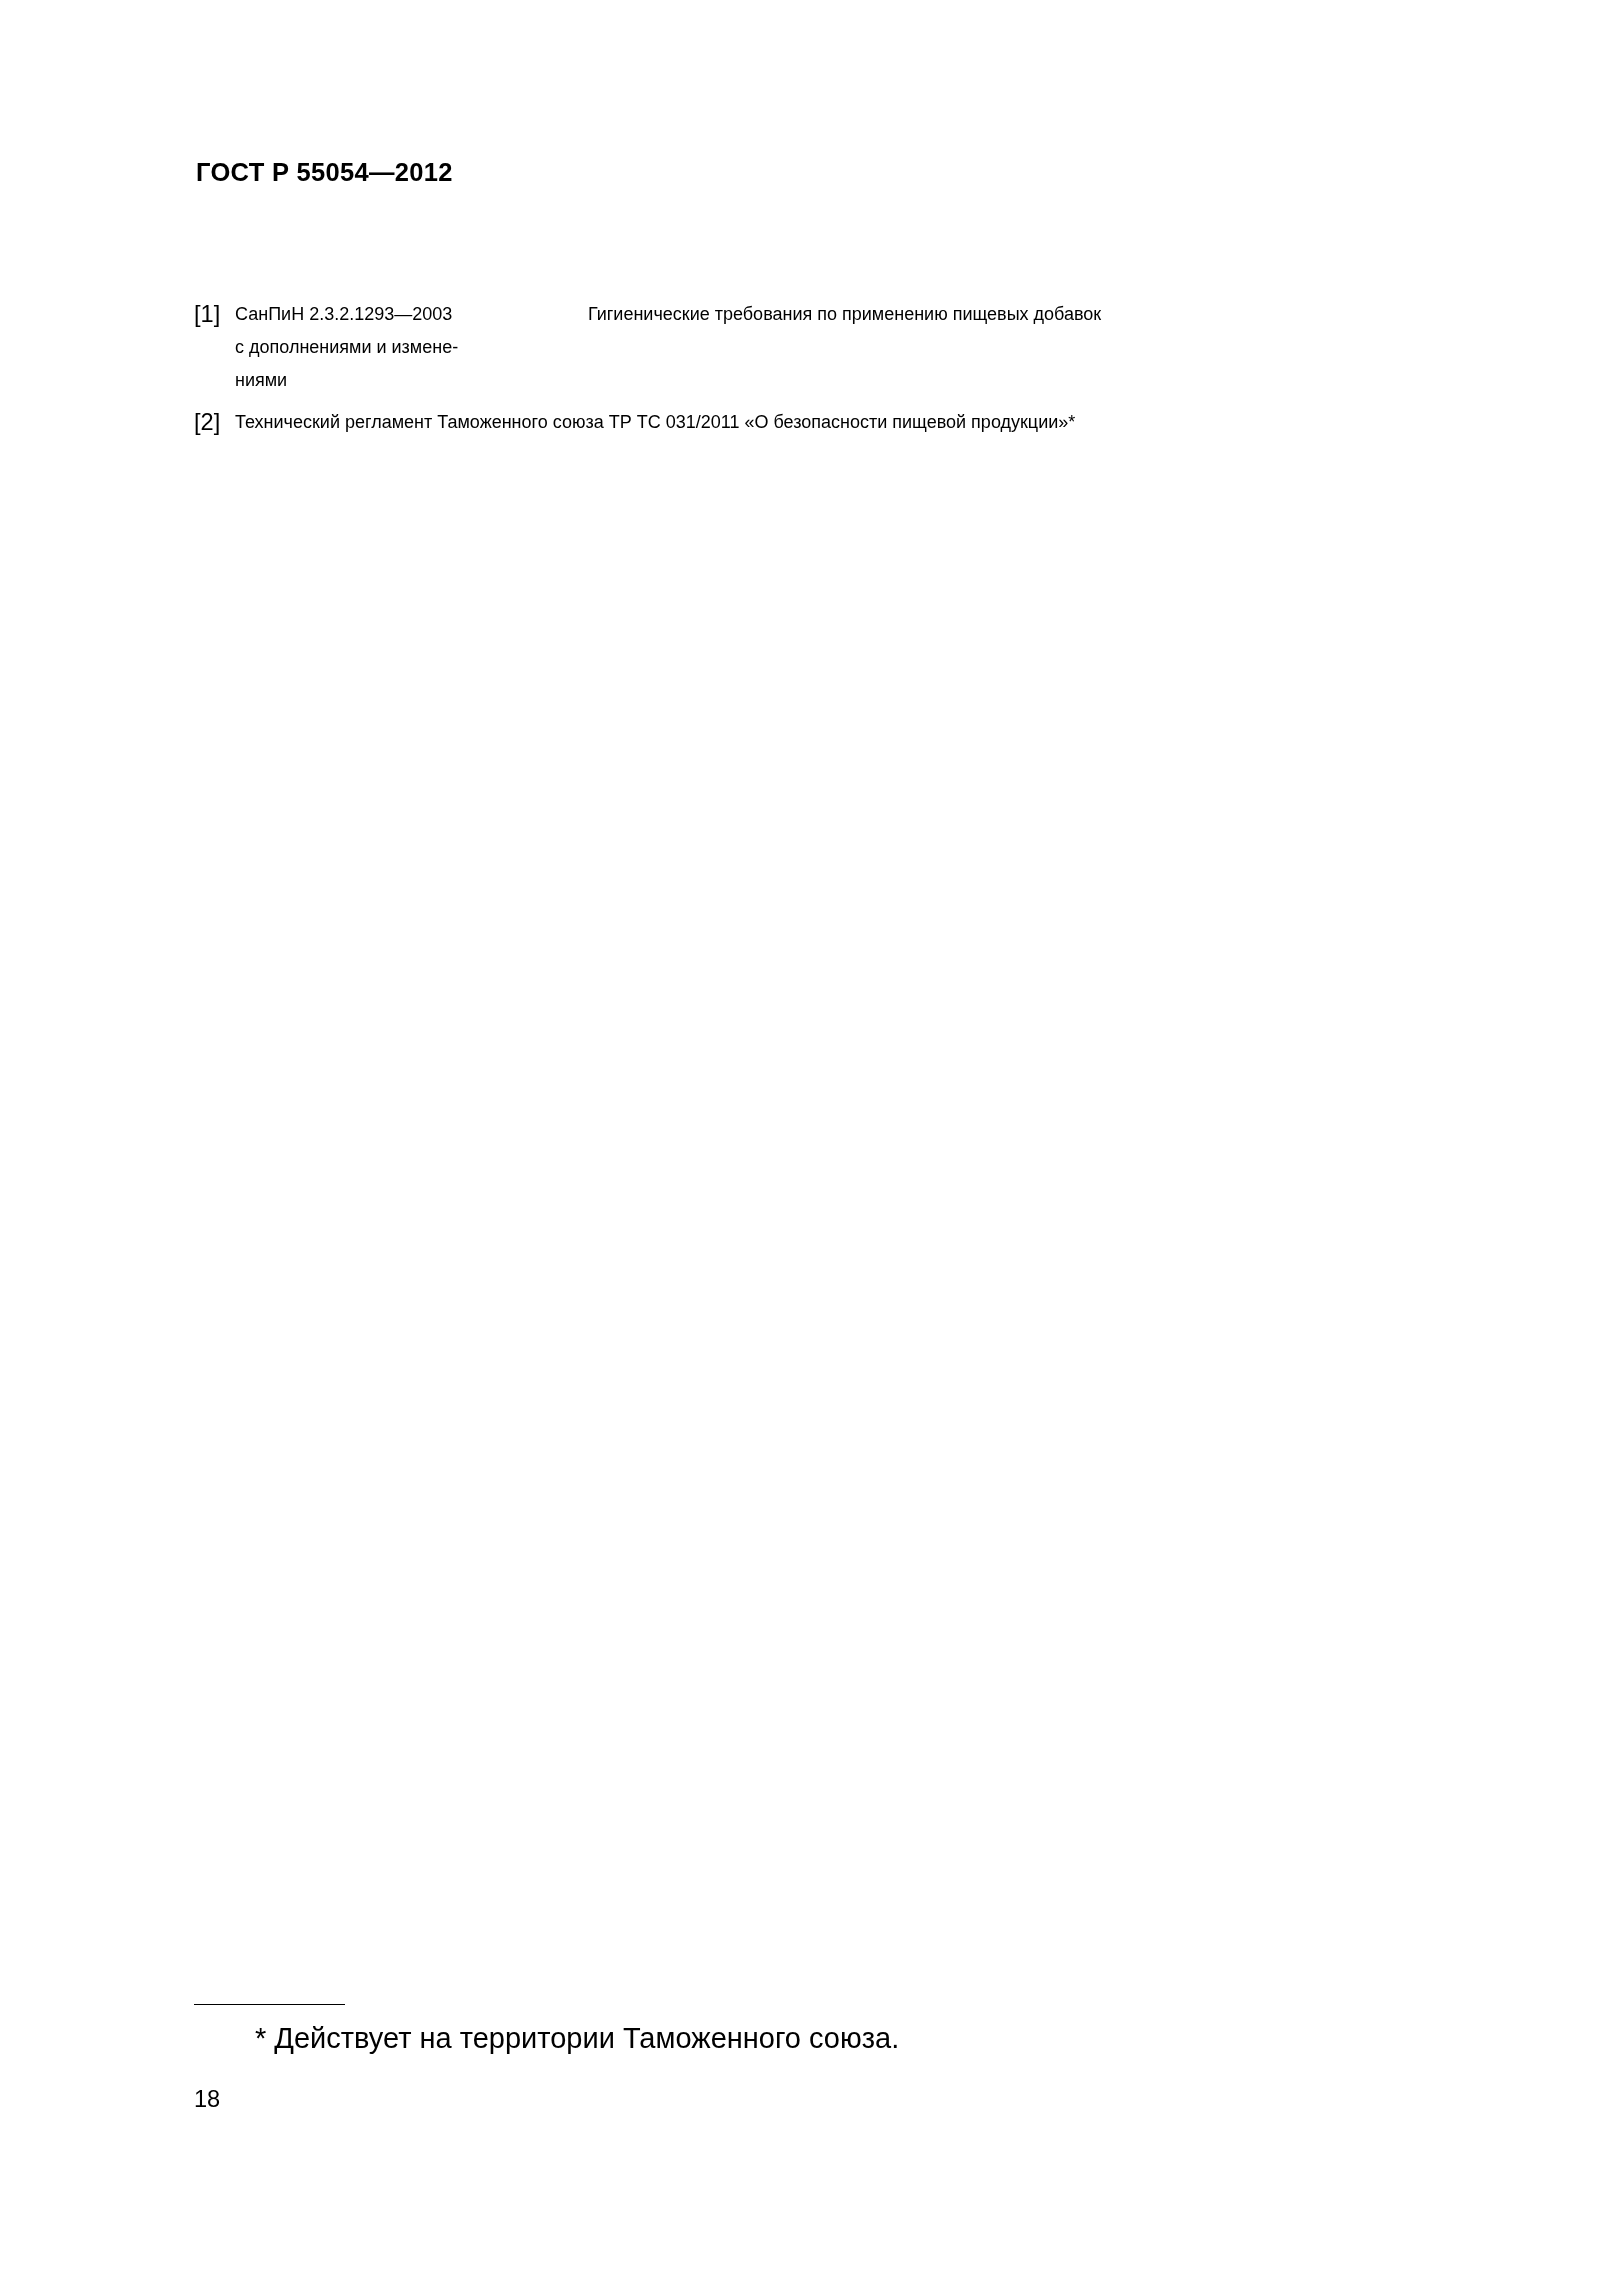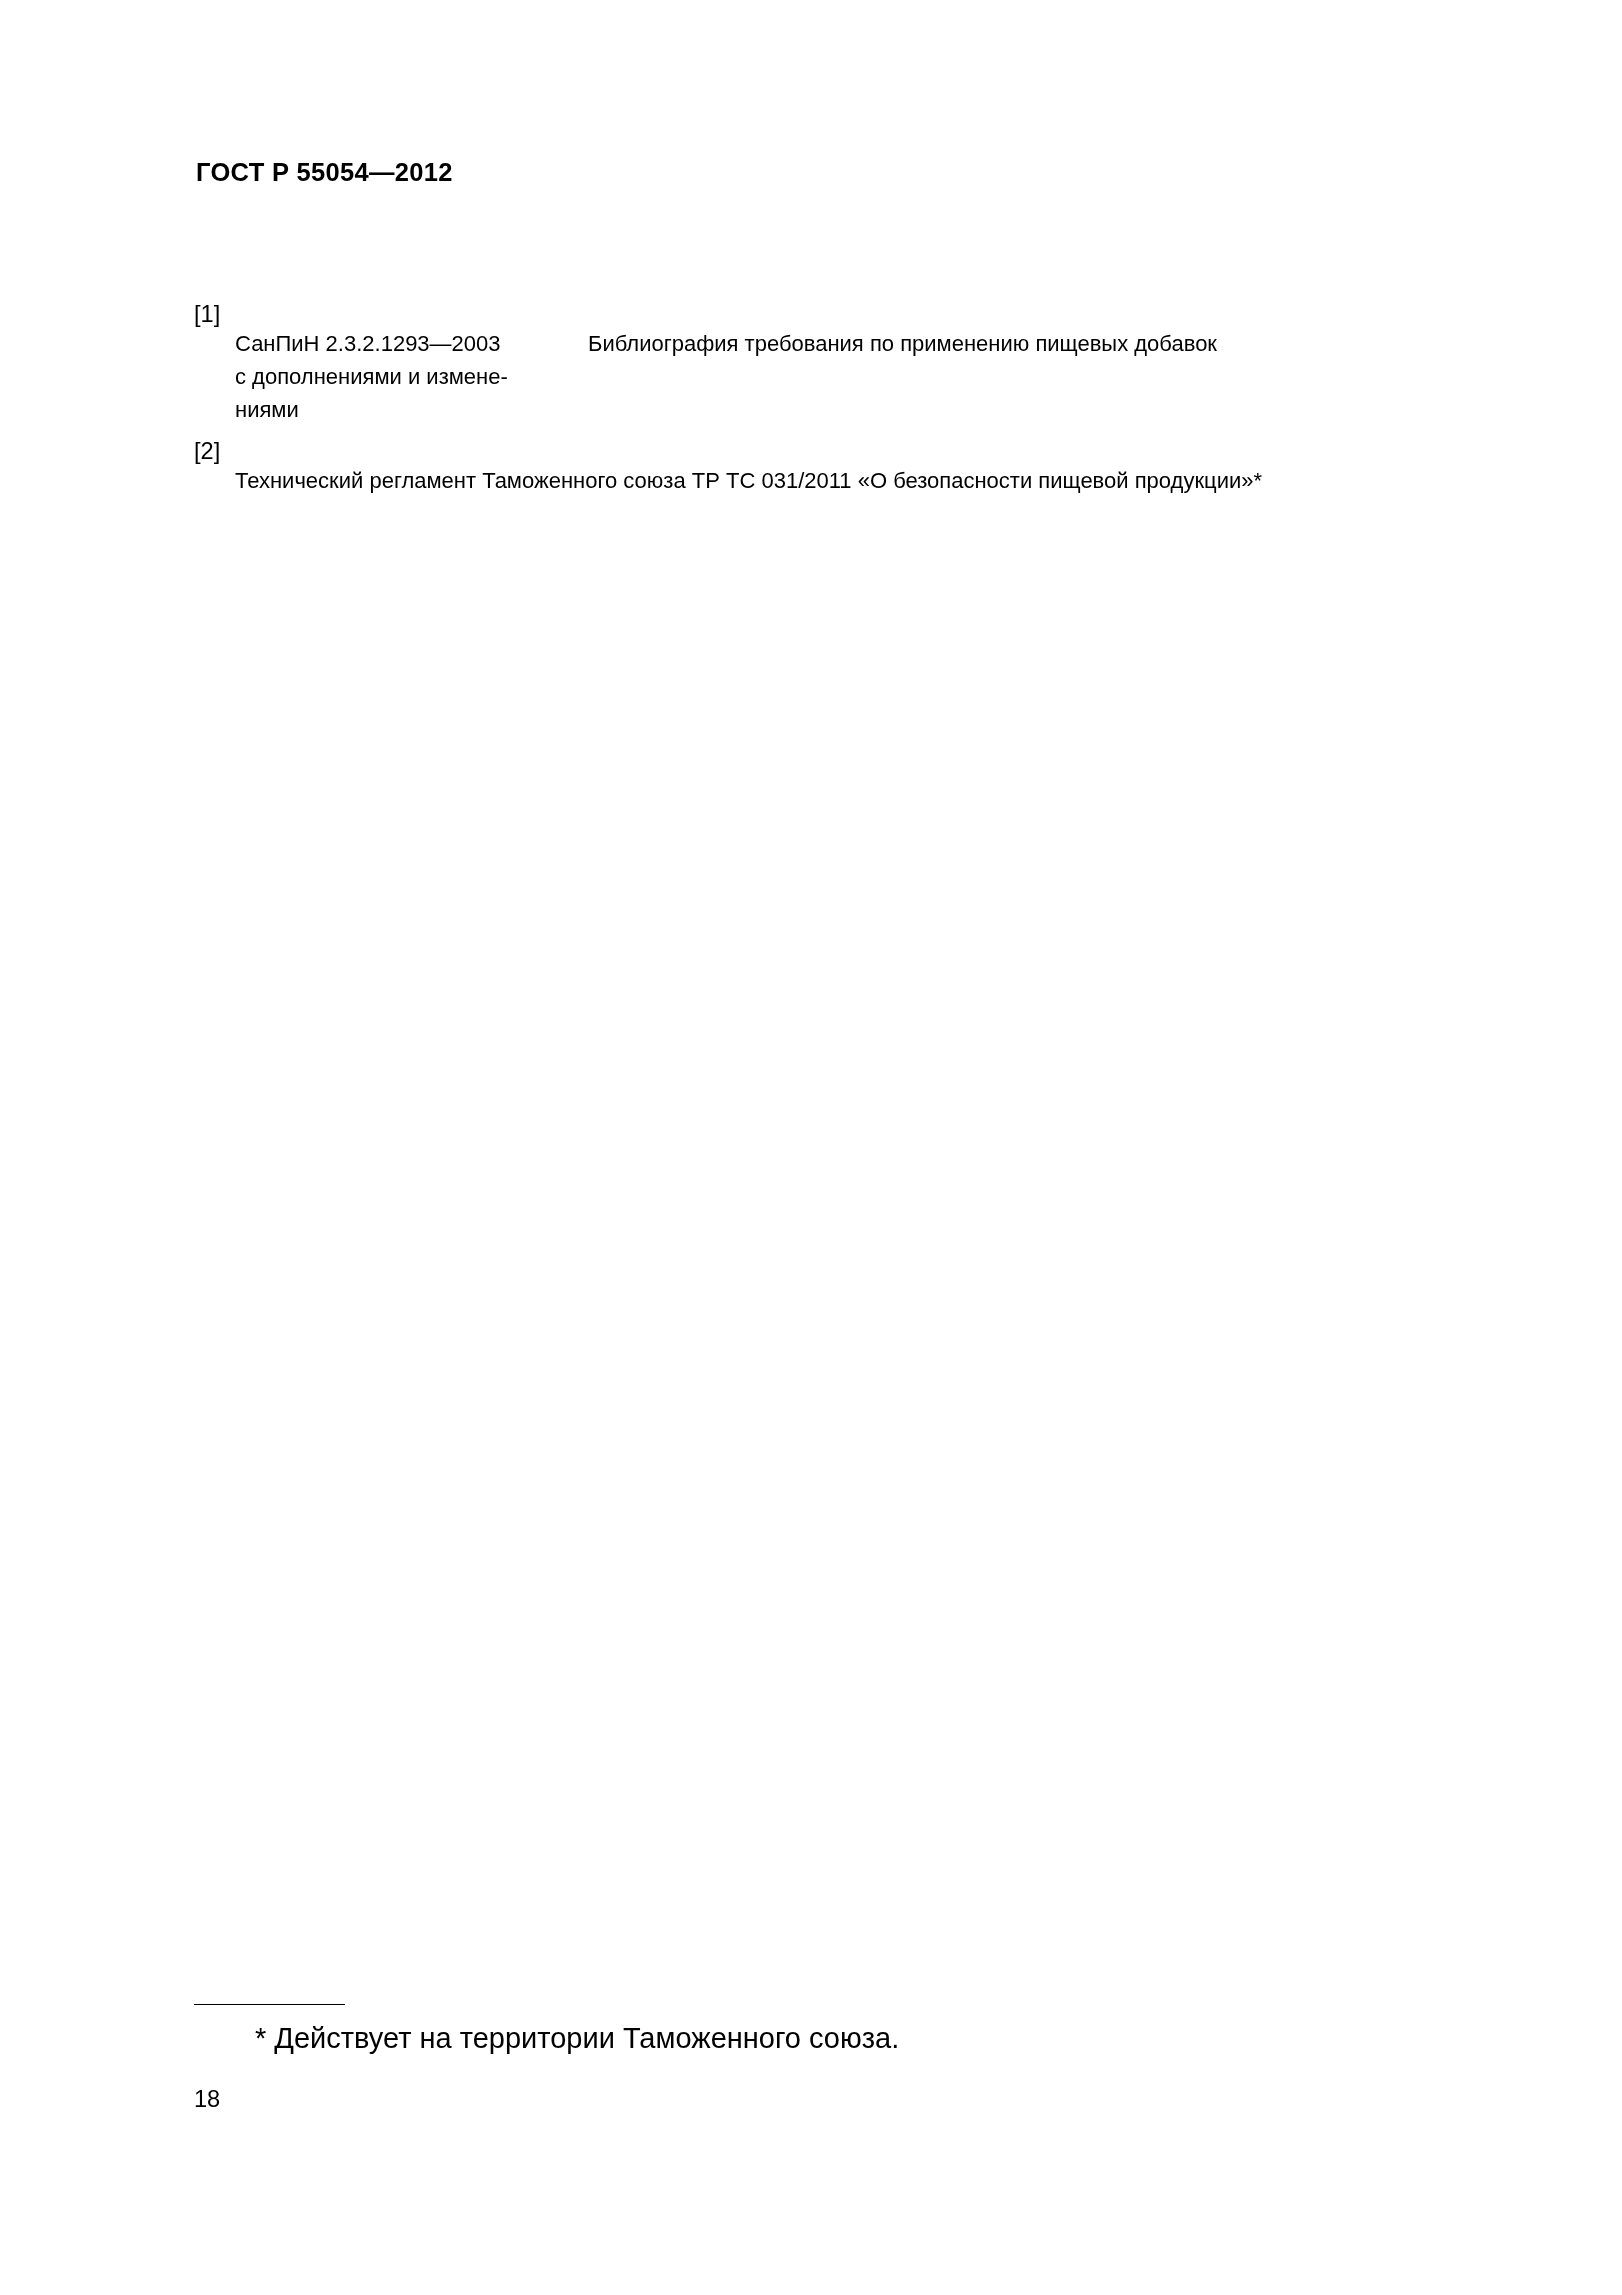--- a/index.html
+++ b/index.html
@@ -47,24 +47,23 @@
     align-items: flex-start;
     margin-bottom: 9.2px;
   }
   .entry-num {
     width: 41px;
     flex: 0 0 41px;
     font-size: 23.6px;
     line-height: 33px;
   }
   .entry-body {
-    font-size: 22px;
+    font-size: 18px;
     line-height: 33px;
     position: relative;
-    margin-top: 29px;
   }
   .entry-row {
     display: flex;
     align-items: flex-start;
   }
   .entry-ref {
     width: 353px;
     flex: 0 0 353px;
   }
   .entry-desc {
@@ -103,21 +102,21 @@
   <div class="header">ГОСТ Р 55054—2012</div>
 
 
   <div class="biblio">
 
     <div class="entry">
       <div class="entry-num">[1]</div>
       <div class="entry-body">
         <div class="entry-row">
           <div class="entry-ref">СанПиН 2.3.2.1293—2003</div>
-          <div class="entry-desc">Библиография требования по применению пищевых добавок</div>
+          <div class="entry-desc">Гигиенические требования по применению пищевых добавок</div>
         </div>
         <div class="entry-cont" style="white-space: pre-line;">с дополнениями и измене-
 ниями</div>
       </div>
     </div>
 
     <div class="entry">
       <div class="entry-num">[2]</div>
       <div class="entry-body">
         <div class="entry-row">

